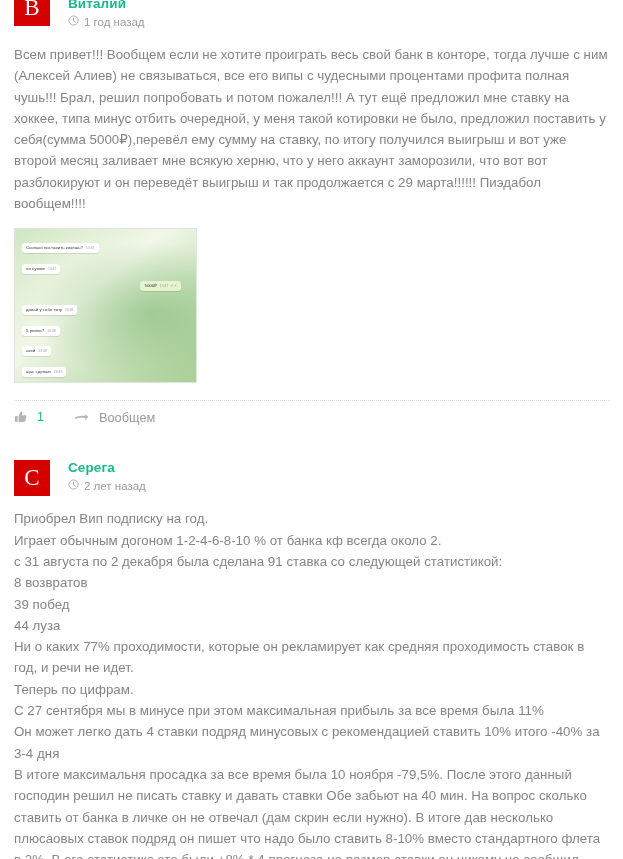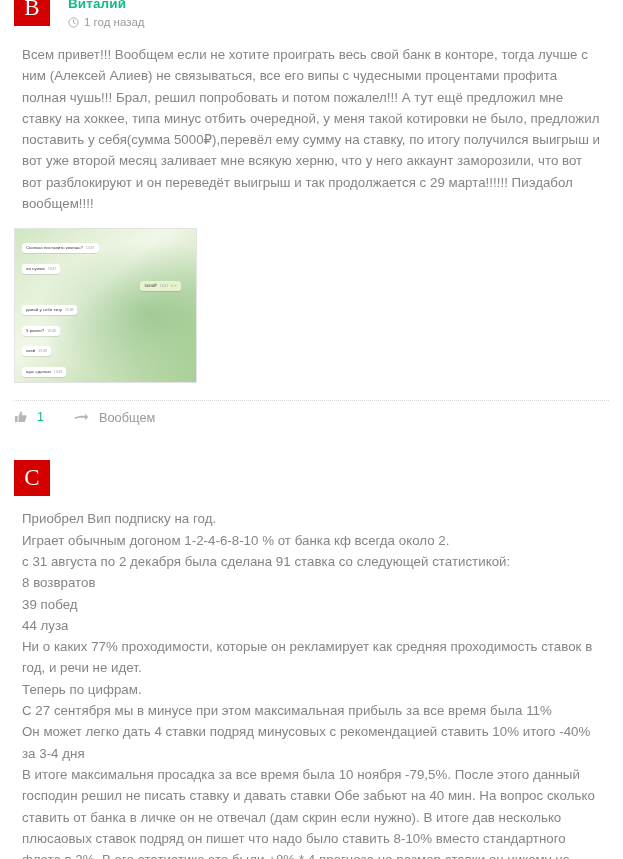--- a/index.html
+++ b/index.html
@@ -48,37 +48,36 @@
   }
   .author {
     color: #16b98a;
     font-weight: bold;
     font-size: 13.5px;
     line-height: 16px;
     letter-spacing: 0.1px;
   }
   .meta {
     display: flex;
-    align-items: center;
     margin-top: 3px;
     color: #9a9a9a;
     font-size: 11.5px;
     line-height: 14px;
   }
   .clock-icon { width: 11px; height: 11px; margin-right: 5px; display:inline-block; }
   .clock-icon svg { display: block; }
 
   .body {
     margin-top: 8px;
     font-size: 13.3px;
     line-height: 21.3px;
     color: #858585;
     letter-spacing: 0.02px;
   }
-  .body p { margin: 8px; }
+  .body p { margin: 0; }
 
   
   .attachment {
     margin-top: 14px;
     width: 183px;
     height: 155px;
     border: 1px solid #e3e3e3;
     background: linear-gradient(140deg,#cfe6c3 0%, #e2efd6 20%, #f1f7e8 42%, #cfe4c0 68%, #a9cf96 100%);
     padding: 6px 7px 0 7px;
     position: relative;
@@ -251,20 +250,32 @@
           </svg>
         </span>
         <span class="reply-label">Вообщем</span>
       </div>
     </div>
   </div>
 
   <div class="comment comment--second">
     <div class="comment-head">
       <div class="avatar">С</div>
+      <div class="head-text">
+        <div class="author">Серега</div>
+        <div class="meta">
+          <span class="clock-icon">
+            <svg viewBox="0 0 12 12" width="11" height="11">
+              <circle cx="6" cy="6" r="5" fill="none" stroke="#a8a8a8" stroke-width="1"></circle>
+              <path d="M6 3.2 V6.2 L8 7.4" fill="none" stroke="#a8a8a8" stroke-width="1" stroke-linecap="round"></path>
+            </svg>
+          </span>
+          <span>2 лет назад</span>
+        </div>
+      </div>
     </div>
 
     <div class="body">
       <p style="white-space: pre-wrap;">Приобрел Вип подписку на год.
 Играет обычным догоном 1-2-4-6-8-10 % от банка кф всегда около 2.
 с 31 августа по 2 декабря была сделана 91 ставка со следующей статистикой:
 8 возвратов
 39 побед
 44 луза
 Ни о каких 77% проходимости, которые он рекламирует как средняя проходимость ставок в год, и речи не идет.

